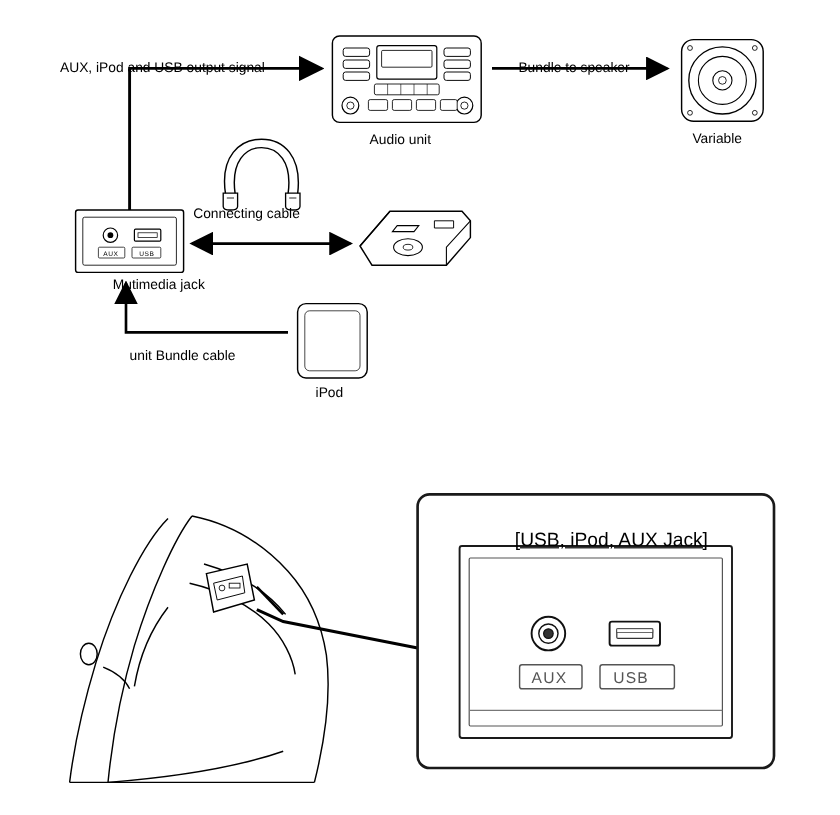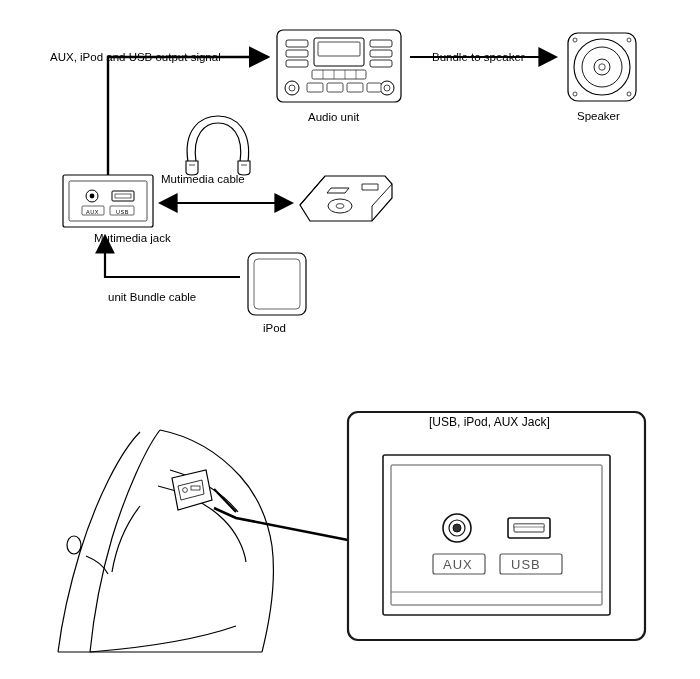--- a/index.html
+++ b/index.html
@@ -177,26 +177,26 @@
     </g>
 
     <rect x="433" y="554" width="52" height="20" rx="2" fill="#fff" stroke="#555" stroke-width="1.2"></rect>
     <rect x="500" y="554" width="62" height="20" rx="2" fill="#fff" stroke="#555" stroke-width="1.2"></rect>
     <line x1="391" y1="592" x2="602" y2="592" stroke="#777" stroke-width="1"></line>
   </svg>
 
   <div class="lbl" style="left:50px; top:51px;">AUX, iPod and USB output signal</div>
   <div class="lbl" style="left:432px; top:51px;">Bundle to speaker</div>
   <div class="lbl" style="left:308px; top:111px;">Audio unit</div>
-  <div class="lbl" style="left:577px; top:110px;">Speaker</div>
-  <div class="lbl" style="left:161px; top:173px;">Mutimedia cable</div>
+  <div class="lbl" style="left:577px; top:110px;">Variable</div>
+  <div class="lbl" style="left:161px; top:173px;">Connecting cable</div>
   <div class="lbl" style="left:61px; top:232px;padding-left:33px;">Mutimedia jack</div>
   <div class="lbl" style="left:108px; top:291px;">unit Bundle cable</div>
   <div class="lbl" style="left:263px; top:322px;">iPod</div>
 
   <div class="lbl" style="left:86px; top:206px; font-size:5.5px; letter-spacing:0.5px;">AUX</div>
   <div class="lbl" style="left:116px; top:206px; font-size:5.5px; letter-spacing:0.5px;">USB</div>
 
-  <div class="lbl" style="left:429px; top:416px; font-size:12px;">[USB, iPod, AUX Jack]</div>
+  <div class="lbl" style="left:429px; top:444px; font-size:16px;text-decoration:underline;">[USB, iPod, AUX Jack]</div>
   <div class="lbl" style="left:443px; top:558px; font-size:13px; letter-spacing:1px; color:#555;">AUX</div>
   <div class="lbl" style="left:511px; top:558px; font-size:13px; letter-spacing:1px; color:#555;">USB</div>
 
 </div>
 
 </body></html>

